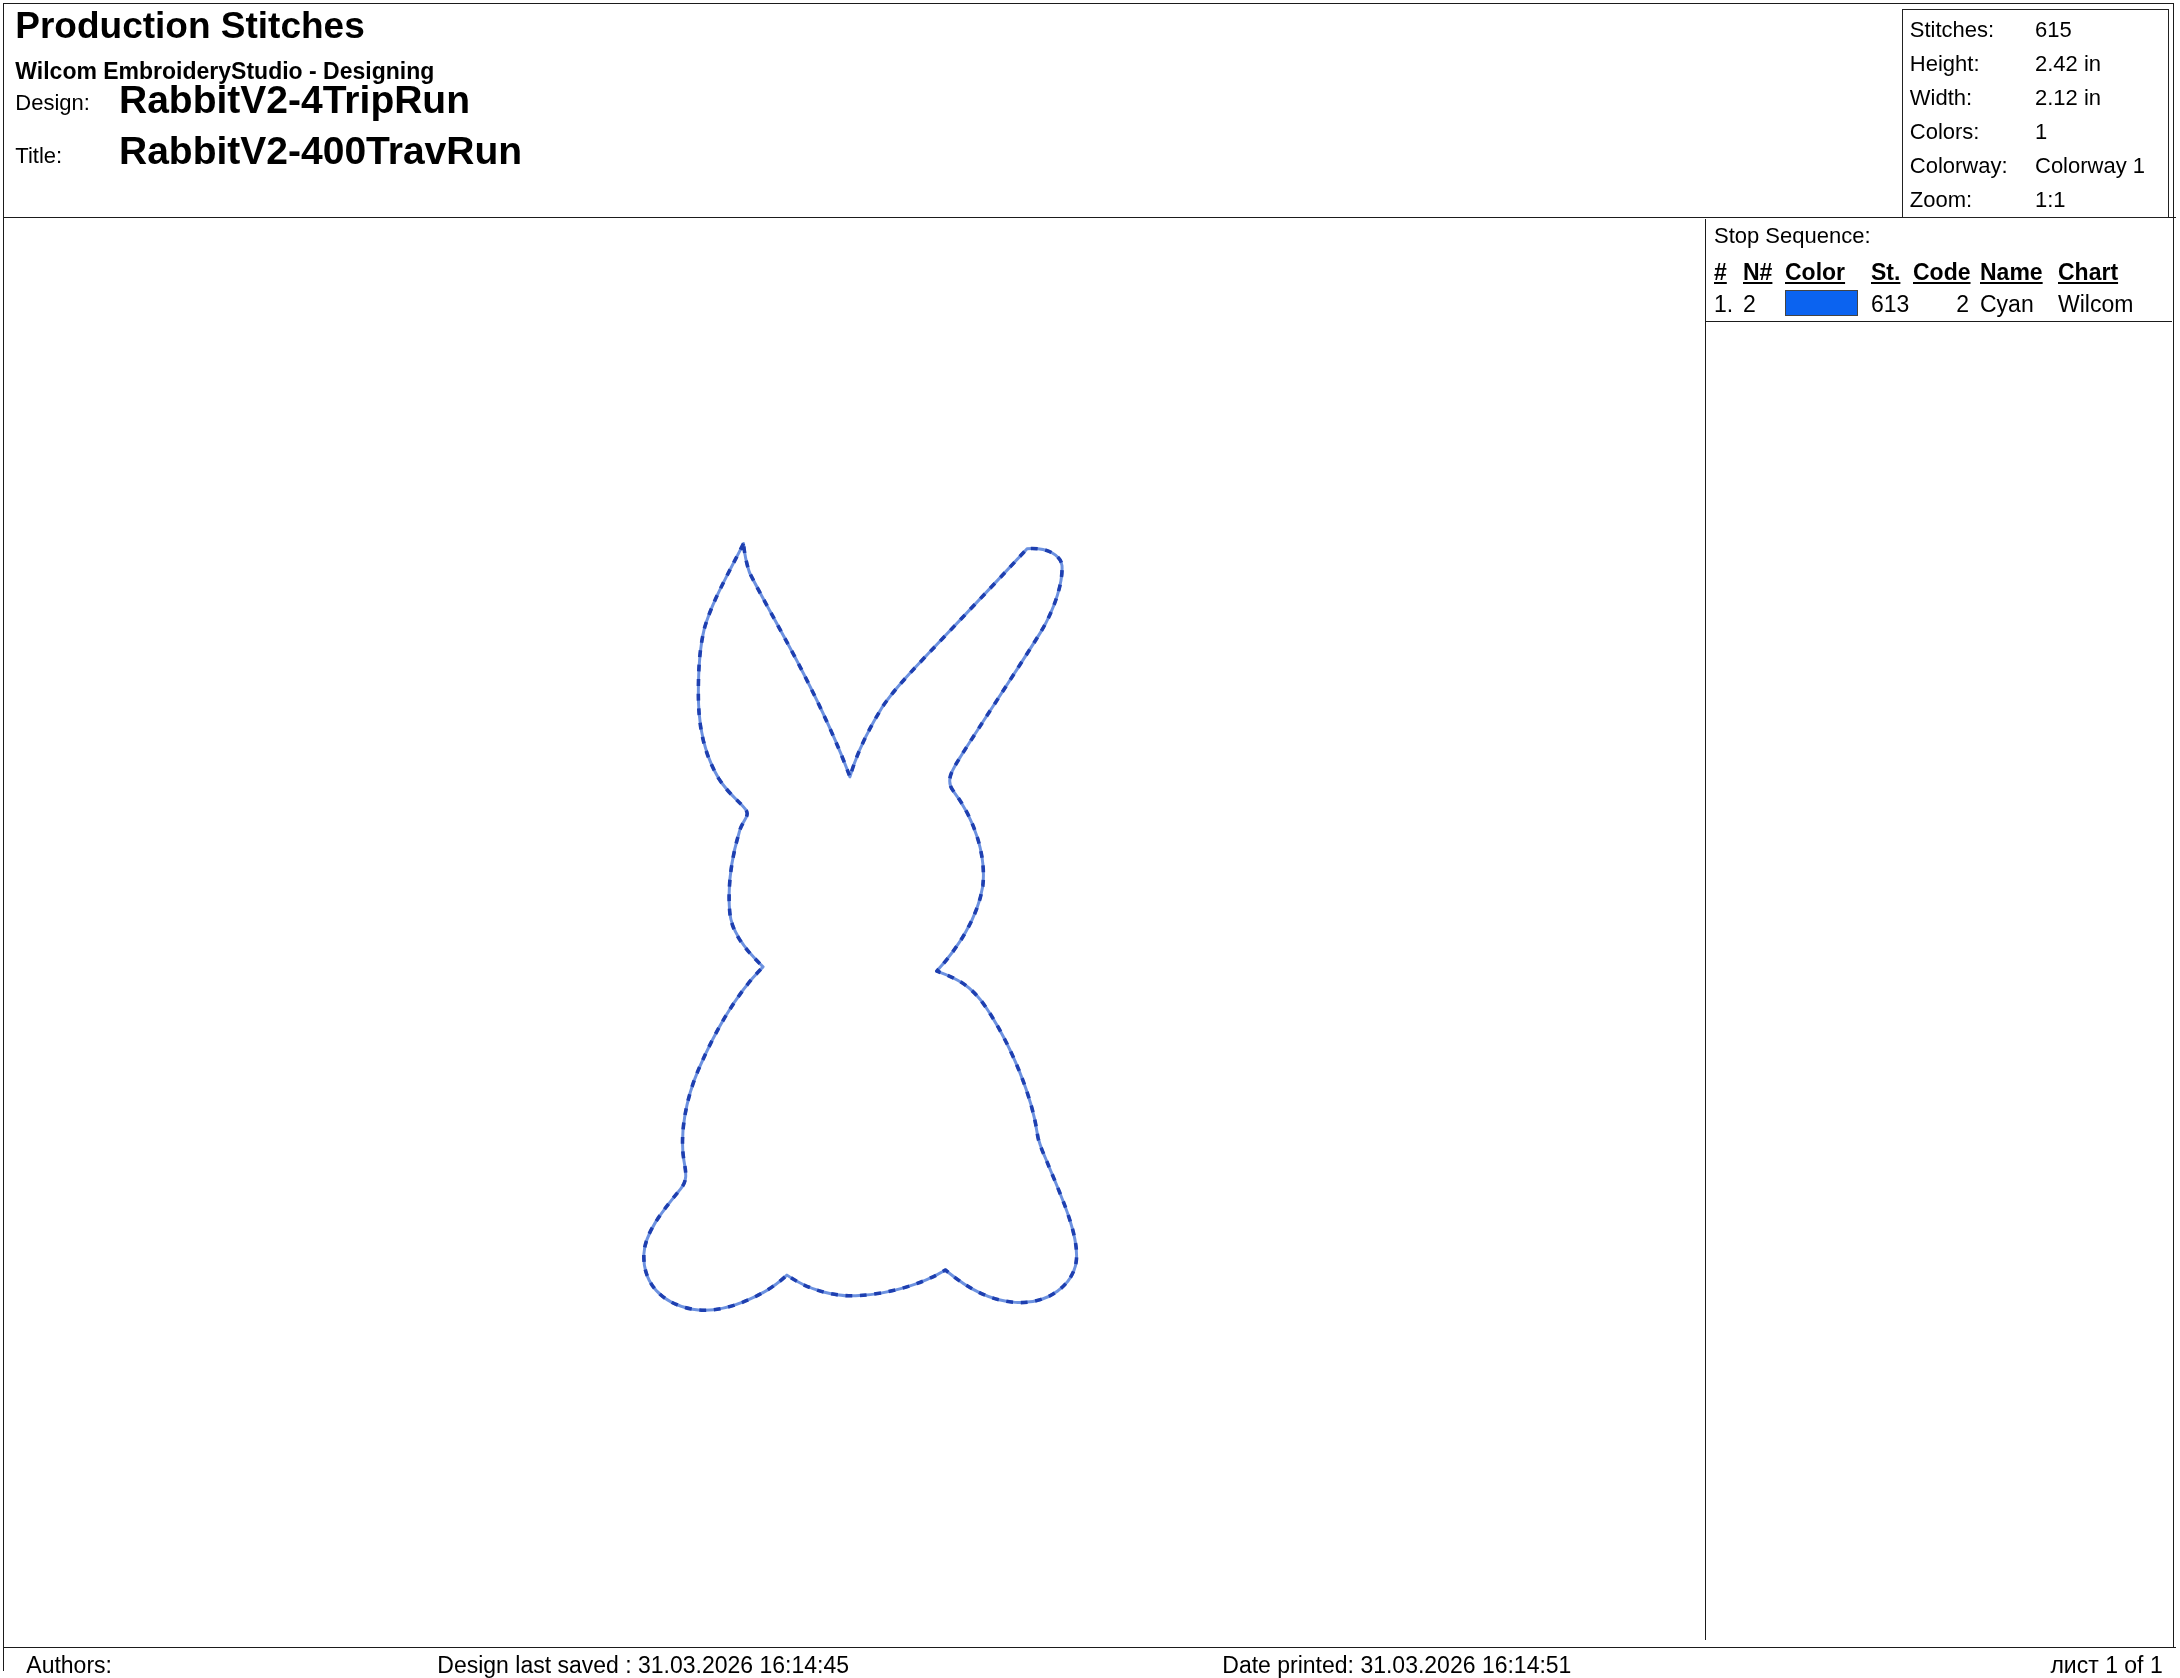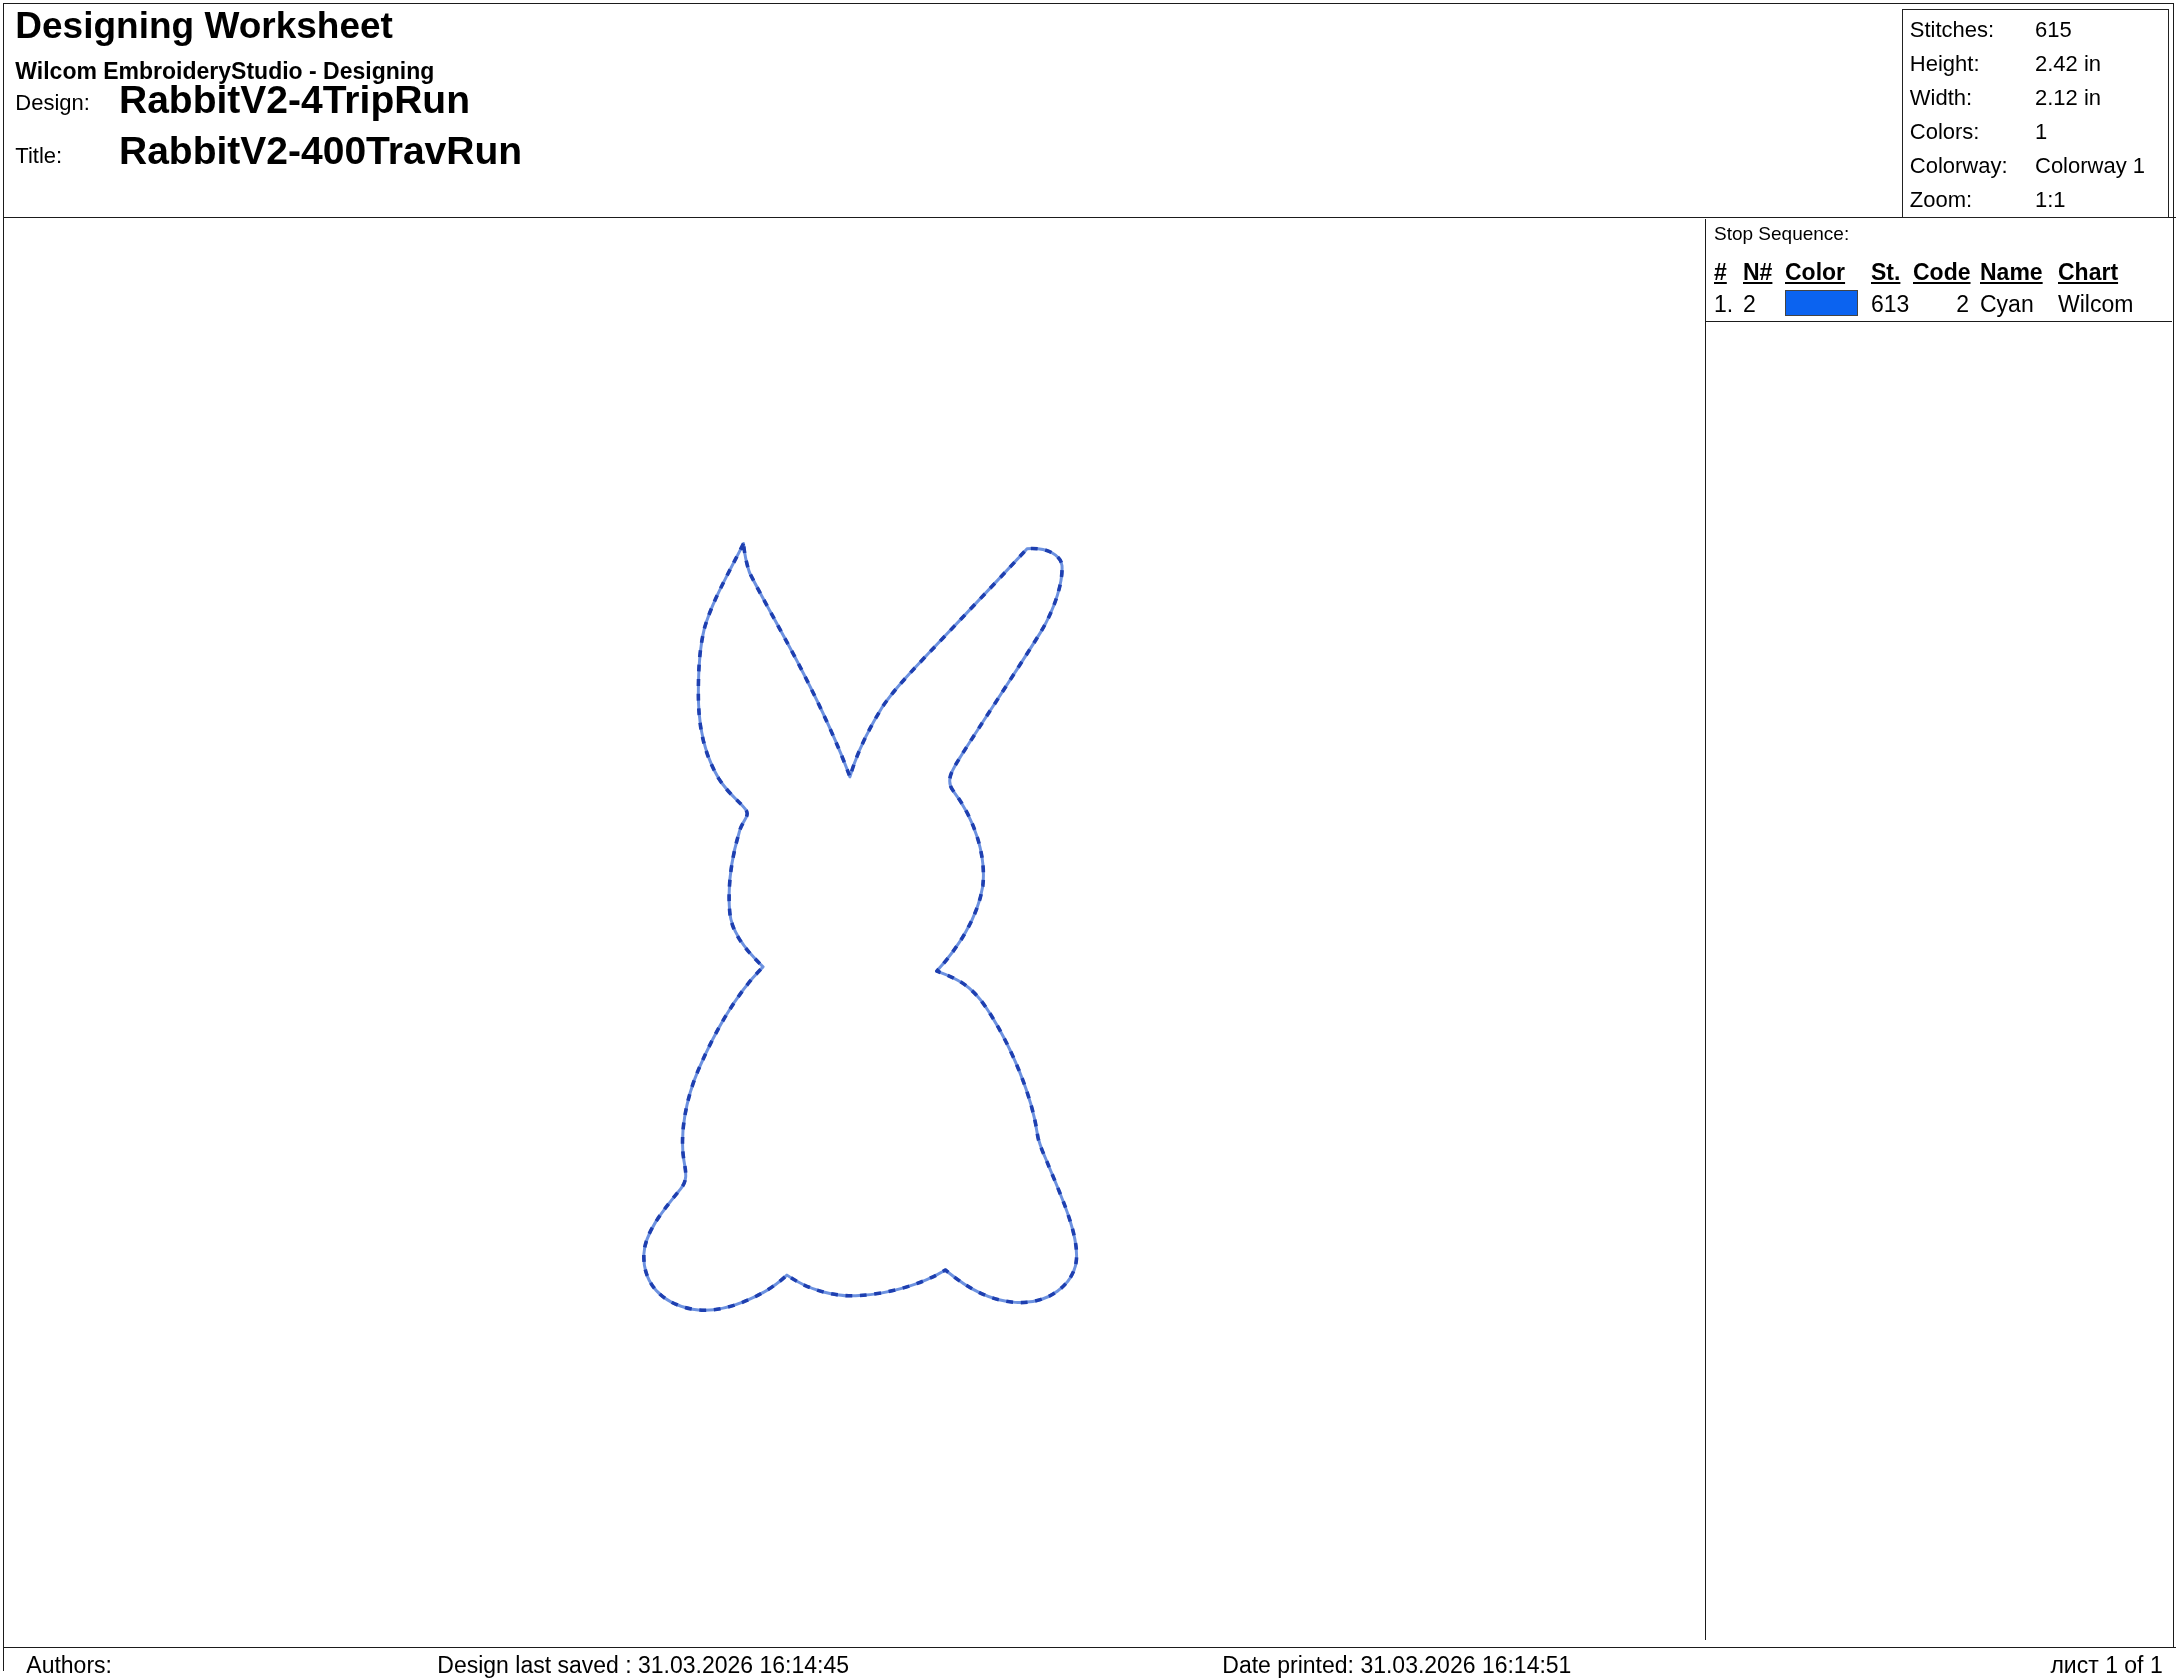--- a/index.html
+++ b/index.html
@@ -23,21 +23,21 @@
   .stat-row{position:relative;height:34px;line-height:34px;font-size:22px;}
   .stat-lbl{position:absolute;left:6.8px;white-space:nowrap;}
   .stat-val{position:absolute;left:132px;white-space:nowrap;}
   .stats-inner{padding-top:3.4px;}
 
   
   .v-sep{left:1705px;top:219px;width:0;height:1421px;border-left:1.7px solid #1b1b1b;}
   .canvas-svg{left:0;top:217px;width:1705px;height:1423px;}
 
   
-  .ss-title{left:1714px;top:223px;font-size:19px;white-space:nowrap;}
+  .ss-title{left:1714px;top:223px;font-size:22px;white-space:nowrap;}
   .ss-h{top:259px;font-size:23px;font-weight:bold;text-decoration:underline;white-space:nowrap;}
   .ss-c{top:291px;font-size:23px;white-space:nowrap;}
   .col-num{left:1714px;}
   .col-n{left:1743px;}
   .col-color{left:1785px;}
   .col-st{left:1871px;}
   .col-code{left:1913px;width:56px;text-align:right;}
   .col-name{left:1980px;}
   .col-chart{left:2058px;}
   .swatch{left:1785px;top:290px;width:73px;height:26.4px;border:1.7px solid #444;box-sizing:border-box;}
@@ -52,21 +52,21 @@
   .ft-page{right:13.6px;}
 
   svg .stitch-base{fill:none;stroke-width:3.5;stroke-linejoin:round;stroke-linecap:round;}
   svg .stitch-dash{fill:none;stroke-width:4.2;stroke-linejoin:round;stroke-linecap:butt;stroke-dasharray:8 9;}
 </style>
 </head>
 <body>
 
 <div class="abs page-border"></div>
 
-<div class="abs hdr-title">Designing Worksheet</div>
+<div class="abs hdr-title">Production Stitches</div>
 <div class="abs hdr-sub">Wilcom EmbroideryStudio - Designing</div>
 <div class="abs hdr-lbl1">Design:</div>
 <div class="abs hdr-val1">RabbitV2-4TripRun</div>
 <div class="abs hdr-lbl2">Title:</div>
 <div class="abs hdr-val2">RabbitV2-400TravRun</div>
 <div class="abs hdr-bottom"></div>
 
 <div class="abs stats-box">
   <div class="stats-inner">
     <div class="stat-row">

